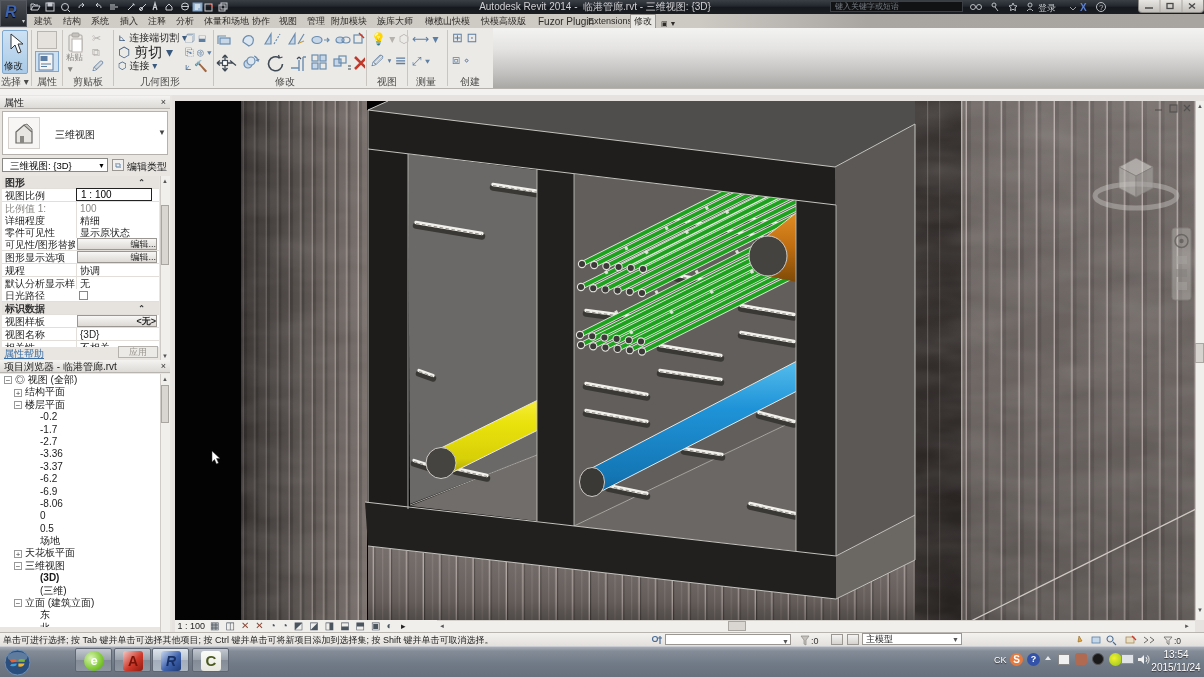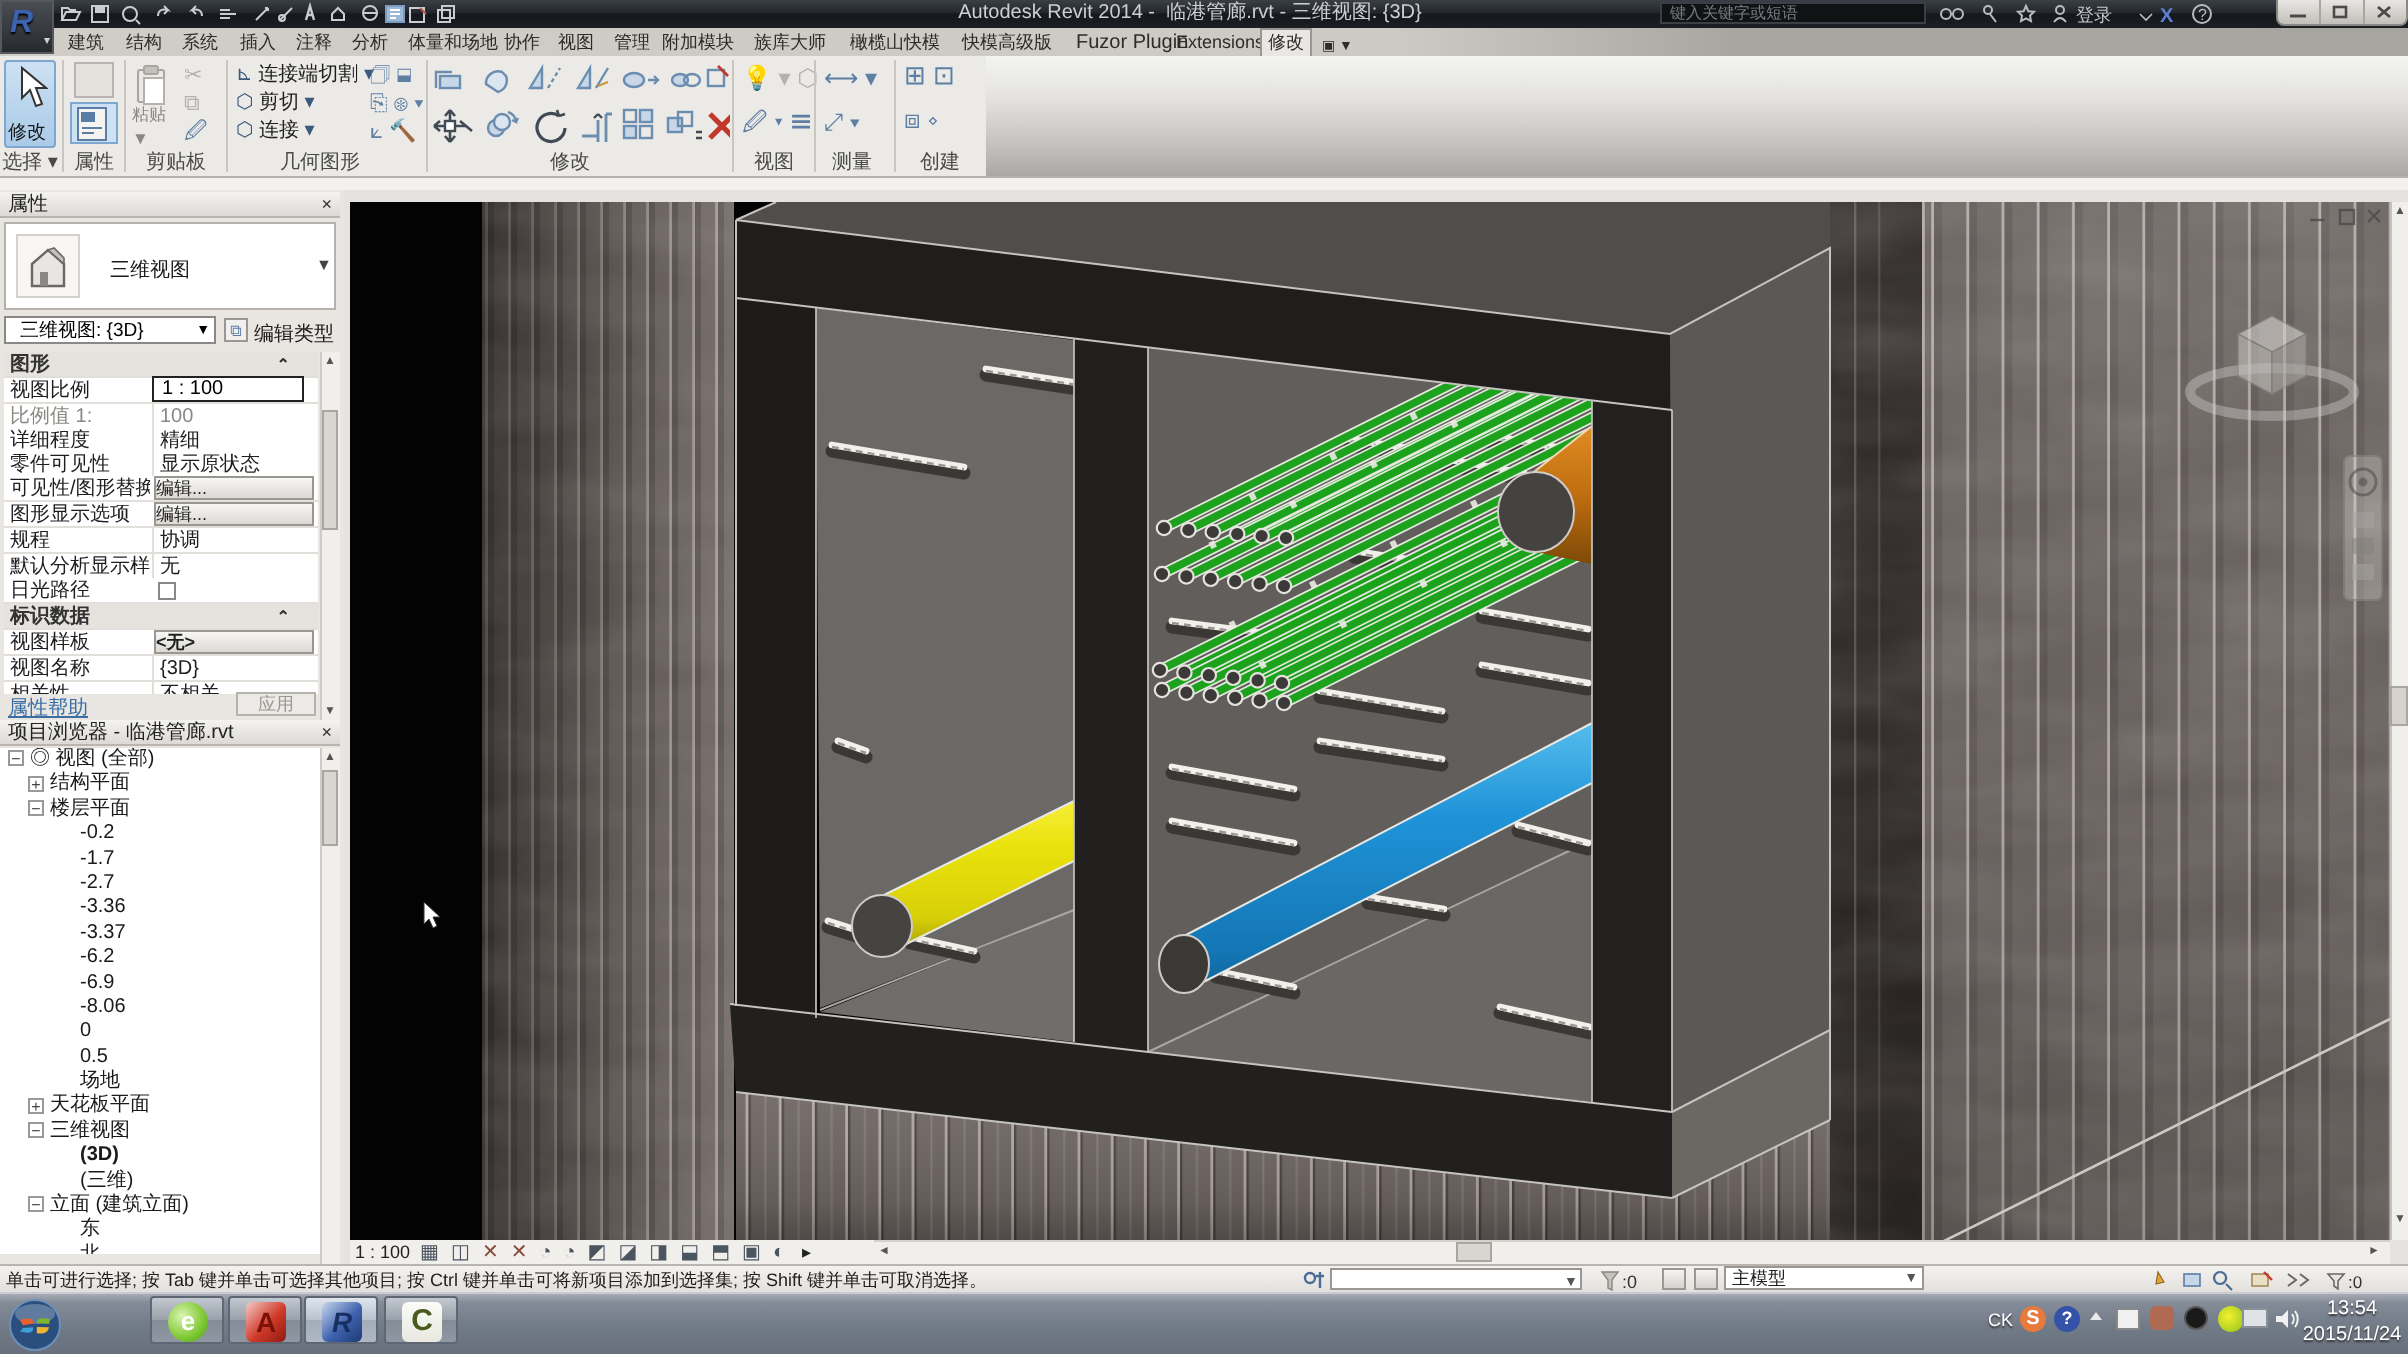--- a/index.html
+++ b/index.html
@@ -26,21 +26,21 @@
 .ric{position:absolute;color:#5d7fa4;font-size:11px;line-height:12px}
 
 #lpanel{left:0;top:95px;width:172px;height:537px;background:#e9e6e2}
 .phead{height:13px;background:linear-gradient(180deg,#f4f3f1,#dddad6);border-bottom:1px solid #b8b5b1;font-size:10px;color:#222;line-height:13px;padding-left:4px}
 .phead .x{float:right;margin-right:4px;font-size:9px;color:#333}
 
 .prow{position:absolute;left:2px;width:157px;height:13px;font-size:10px;line-height:13px;color:#1e1e1e;background:#fff;border-bottom:1px solid #e2dfdb}
 .prow .lab{position:absolute;left:3px;top:0;width:70px;overflow:hidden;white-space:nowrap}
 .prow .val{position:absolute;left:74px;top:0;width:83px;border-left:1px solid #e2dfdb;padding-left:3px;overflow:hidden;white-space:nowrap}
 .sect{background:#e6e3df;font-weight:bold;color:#333}
-.pbtn{position:absolute;left:75px;top:0px;width:80px;height:12px;background:linear-gradient(180deg,#f8f7f5,#dcd9d5);border:1px solid #9a9792;font-size:9px;text-align:left;line-height:11px}
+.pbtn{position:absolute;left:75px;top:0px;width:80px;height:12px;background:linear-gradient(180deg,#f8f7f5,#dcd9d5);border:1px solid #9a9792;font-size:9px;text-align:right;line-height:11px}
 
 #tree{left:0;top:279px;width:160px;height:253px;background:#fff;font-size:10px;color:#1a1a1a;overflow:hidden}
 #tree div{height:12.4px;line-height:12.4px;white-space:nowrap;position:relative}
 .eb{display:inline-block;width:8px;height:8px;border:1px solid #999;background:#fff;font-size:8px;line-height:7px;text-align:center;vertical-align:middle;margin-right:3px;color:#444}
 
 #vp{left:172px;top:95px;width:1032px;height:537px;background:#e5e2df}
 #vscroll{left:1023px;top:6px;width:9px;height:519px;background:#f1efec;border-left:1px solid #c5c2be}
 #vthumb{left:1023px;top:248px;width:9px;height:20px;background:#d6d3cf;border:1px solid #a9a6a2}
 #vcbar{left:3px;top:525px;width:262px;height:12px;background:#f1efec;font-size:9px;color:#222;line-height:12px}
 #hscroll{left:265px;top:525px;width:758px;height:12px;background:#f1efec;border-top:1px solid #d5d2ce}
@@ -191,21 +191,21 @@
         <rect x="6" y="2" width="7" height="4" rx="1" fill="#c5c2be" stroke="#a9a6a2"></rect>
         <rect x="6" y="8" width="10" height="13" fill="#fff" stroke="#b5b2ae"></rect>
       </svg>
       <div class="ab" style="left:66px;top:24px;font-size:8.5px;color:#8a8884">粘贴<br>▼</div>
       <div class="ab ric" style="left:92px;top:4px;color:#b5b2ae">✂</div>
       <div class="ab ric" style="left:92px;top:18px;color:#b5b2ae">⧉</div>
       <div class="ab ric" style="left:92px;top:32px">🖉</div>
       <div class="plabel" style="left:66px;width:44px">剪贴板</div>
       <div class="sep" style="left:113px"></div>
       <div class="ab ric" style="left:118px;top:4px;font-size:10px;color:#3a5a7d">⊾ <span style="color:#1e1e1e">连接端切割</span> ▾</div>
-      <div class="ab ric" style="left:118px;top:18px;font-size:10px;color:#3a5a7d">⬡ <span style="color:#1e1e1e">剪切</span> ▾</div>
+      <div class="ab ric" style="left:118px;top:18px;font-size:14px;color:#3a5a7d">⬡ <span style="color:#1e1e1e">剪切</span> ▾</div>
       <div class="ab ric" style="left:118px;top:32px;font-size:10px;color:#3a5a7d">⬡ <span style="color:#1e1e1e">连接</span> ▾</div>
       <div class="ab ric" style="left:185px;top:4px">🗇 ⬓</div>
       <div class="ab ric" style="left:185px;top:18px">⎘ ⊛ ▾</div>
       <div class="ab ric" style="left:185px;top:32px">⟀ 🔨</div>
       <div class="plabel" style="left:130px;width:60px">几何图形</div>
       <div class="sep" style="left:213px"></div>
       <svg class="ab" style="left:215px;top:2px" width="150" height="44" xmlns="http://www.w3.org/2000/svg">
         <g stroke="#6a8db0" fill="none" stroke-width="1.2">
           <path d="M3,14 v-8 h8"></path>
           <rect x="5" y="8" width="10" height="6" fill="#c7d7e8"></rect>

